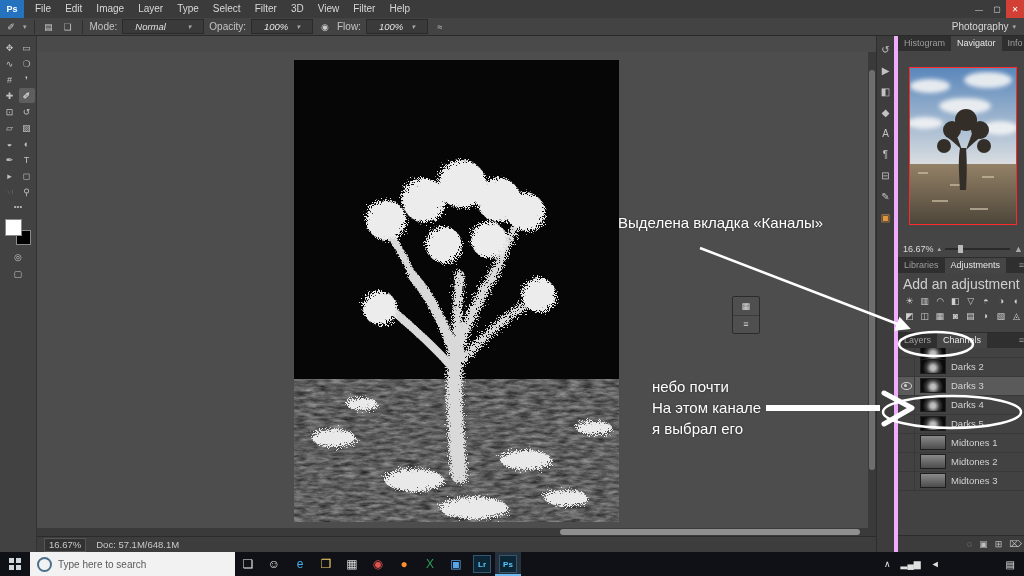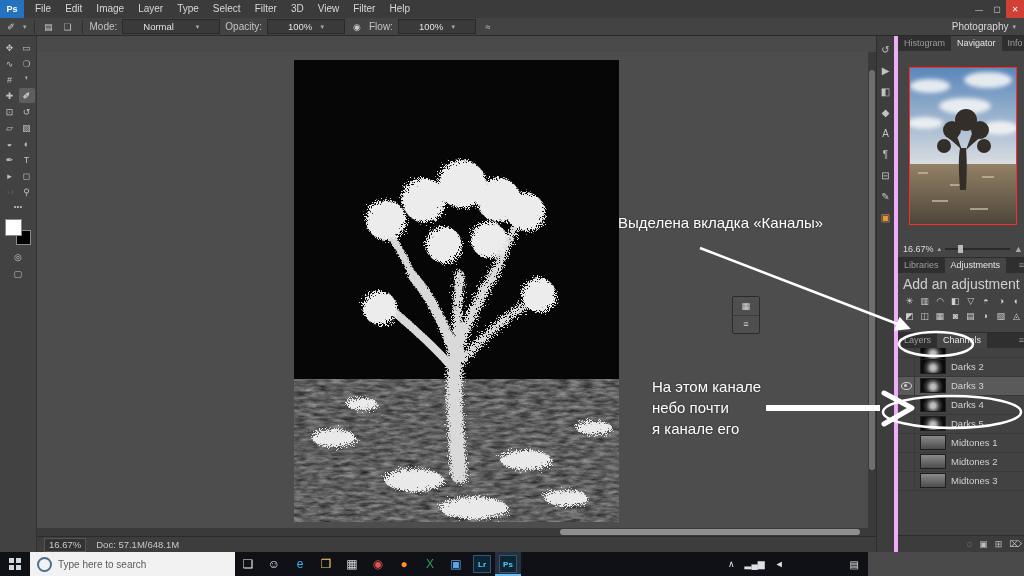--- a/index.html
+++ b/index.html
@@ -17,21 +17,21 @@
   .win-btn.close{background:#d23f34;color:#fff;}
   
   #optionsbar{position:absolute;left:0;top:18px;width:1024px;height:18px;background:#434343;
               border-bottom:1px solid #2a2a2a;display:flex;align-items:center;gap:5px;
               padding-left:4px;box-sizing:border-box;z-index:10;font-size:10px;}
   .opt-btn{min-width:14px;height:14px;display:flex;align-items:center;justify-content:center;
            color:#c9c9c9;font-size:9px;}
   .opt-sep{width:1px;height:14px;background:#2f2f2f;margin:0 2px;}
   .opt-label{color:#c4c4c4;}
   .opt-select{background:#3a3a3a;border:1px solid #2a2a2a;height:13px;display:flex;align-items:center;
-              gap:4px;padding:0 20px;color:#e2e2e2;font-size:9.5px;}
+              gap:4px;padding:0 12px;color:#e2e2e2;font-size:9.5px;font-style:italic;}
   .caret{font-size:7px;color:#aaa;}
   #workspace{margin-left:auto;margin-right:8px;display:flex;align-items:center;gap:4px;
              font-size:10px;color:#d8d8d8;}
   
   #toolbar{position:absolute;left:0;top:36px;width:36px;height:516px;background:#424242;
            border-right:1px solid #333;z-index:9;}
   #tools-grid{display:grid;grid-template-columns:16px 16px;justify-content:center;gap:1px;padding-top:4px;}
   .tool{width:16px;height:15px;display:flex;align-items:center;justify-content:center;
         color:#c2c2c2;font-size:9px;border-radius:2px;}
   .tool.active{background:#5e5e5e;color:#fff;}
@@ -108,21 +108,21 @@
                flex-direction:column;align-items:stretch;}
   .float-cell{flex:1;display:flex;align-items:center;justify-content:center;color:#ddd;font-size:9px;}
   .float-cell + .float-cell{border-top:1px solid #3a3a3a;}
   
   #annot-svg{position:absolute;left:0;top:0;width:1024px;height:576px;z-index:55;pointer-events:none;}
   .annot-text{position:absolute;color:#fff;font-size:15px;z-index:60;pointer-events:none;
               text-shadow:0 0 2px rgba(0,0,0,.5);}
   #note1{left:618px;top:214px;white-space:nowrap;}
   #note2{left:652px;top:376px;line-height:21px;}
   
-  #taskbar{position:absolute;left:0;top:552px;width:868px;height:24px;background:#101116;
+  #taskbar{position:absolute;left:0;top:552px;width:1024px;height:24px;background:#101116;
            display:flex;align-items:flex-end;z-index:70;}
   #start-btn{width:30px;height:24px;display:flex;align-items:center;justify-content:center;}
   .win-logo{width:12px;height:12px;display:grid;grid-template-columns:5px 5px;grid-template-rows:5px 5px;gap:2px;}
   .win-logo div{background:#cfd8dc;}
   #search-box{width:205px;height:24px;background:#f2f2f2;display:flex;align-items:center;gap:6px;
               padding:0 7px;box-sizing:border-box;}
   #cortana-icon{width:11px;height:11px;border:2px solid #4a6f8a;border-radius:50%;flex:none;}
   #search-text{font-size:10px;color:#5a5a5a;white-space:nowrap;}
   .tb-app{width:26px;height:24px;display:flex;align-items:center;justify-content:center;
           font-size:12px;color:var(--c,#ddd);position:relative;}
@@ -570,23 +570,23 @@
       </marker>
     </defs>
     <line x1="700" y1="248" x2="908" y2="328" stroke="#ffffff" stroke-width="2.5" marker-end="url(#ah)"></line>
     <ellipse cx="936" cy="344" rx="37" ry="12" fill="none" stroke="#ffffff" stroke-width="2.5"></ellipse>
     <line x1="766" y1="408" x2="880" y2="408" stroke="#ffffff" stroke-width="6"></line>
     <polyline points="884,393 912,408 884,424" fill="none" stroke="#ffffff" stroke-width="5" stroke-linecap="round" stroke-linejoin="round"></polyline>
     <ellipse cx="952" cy="412" rx="69" ry="16" fill="none" stroke="#ffffff" stroke-width="2.5"></ellipse>
   </svg>
   <div id="note1" class="annot-text">Выделена вкладка «Каналы»</div>
   <div id="note2" class="annot-text">
-    <div class="annot-line">На этом канале</div>
-      <div class="annot-line">небо почти</div>
-      <div class="annot-line">я канале его</div>
+    <div class="annot-line">небо почти</div>
+      <div class="annot-line">На этом канале</div>
+      <div class="annot-line">я выбрал его</div>
   </div>
 
   <div id="taskbar">
     <div id="start-btn">
       <div class="win-logo">
           <div></div>
           <div></div>
           <div></div>
           <div></div>
         </div>

